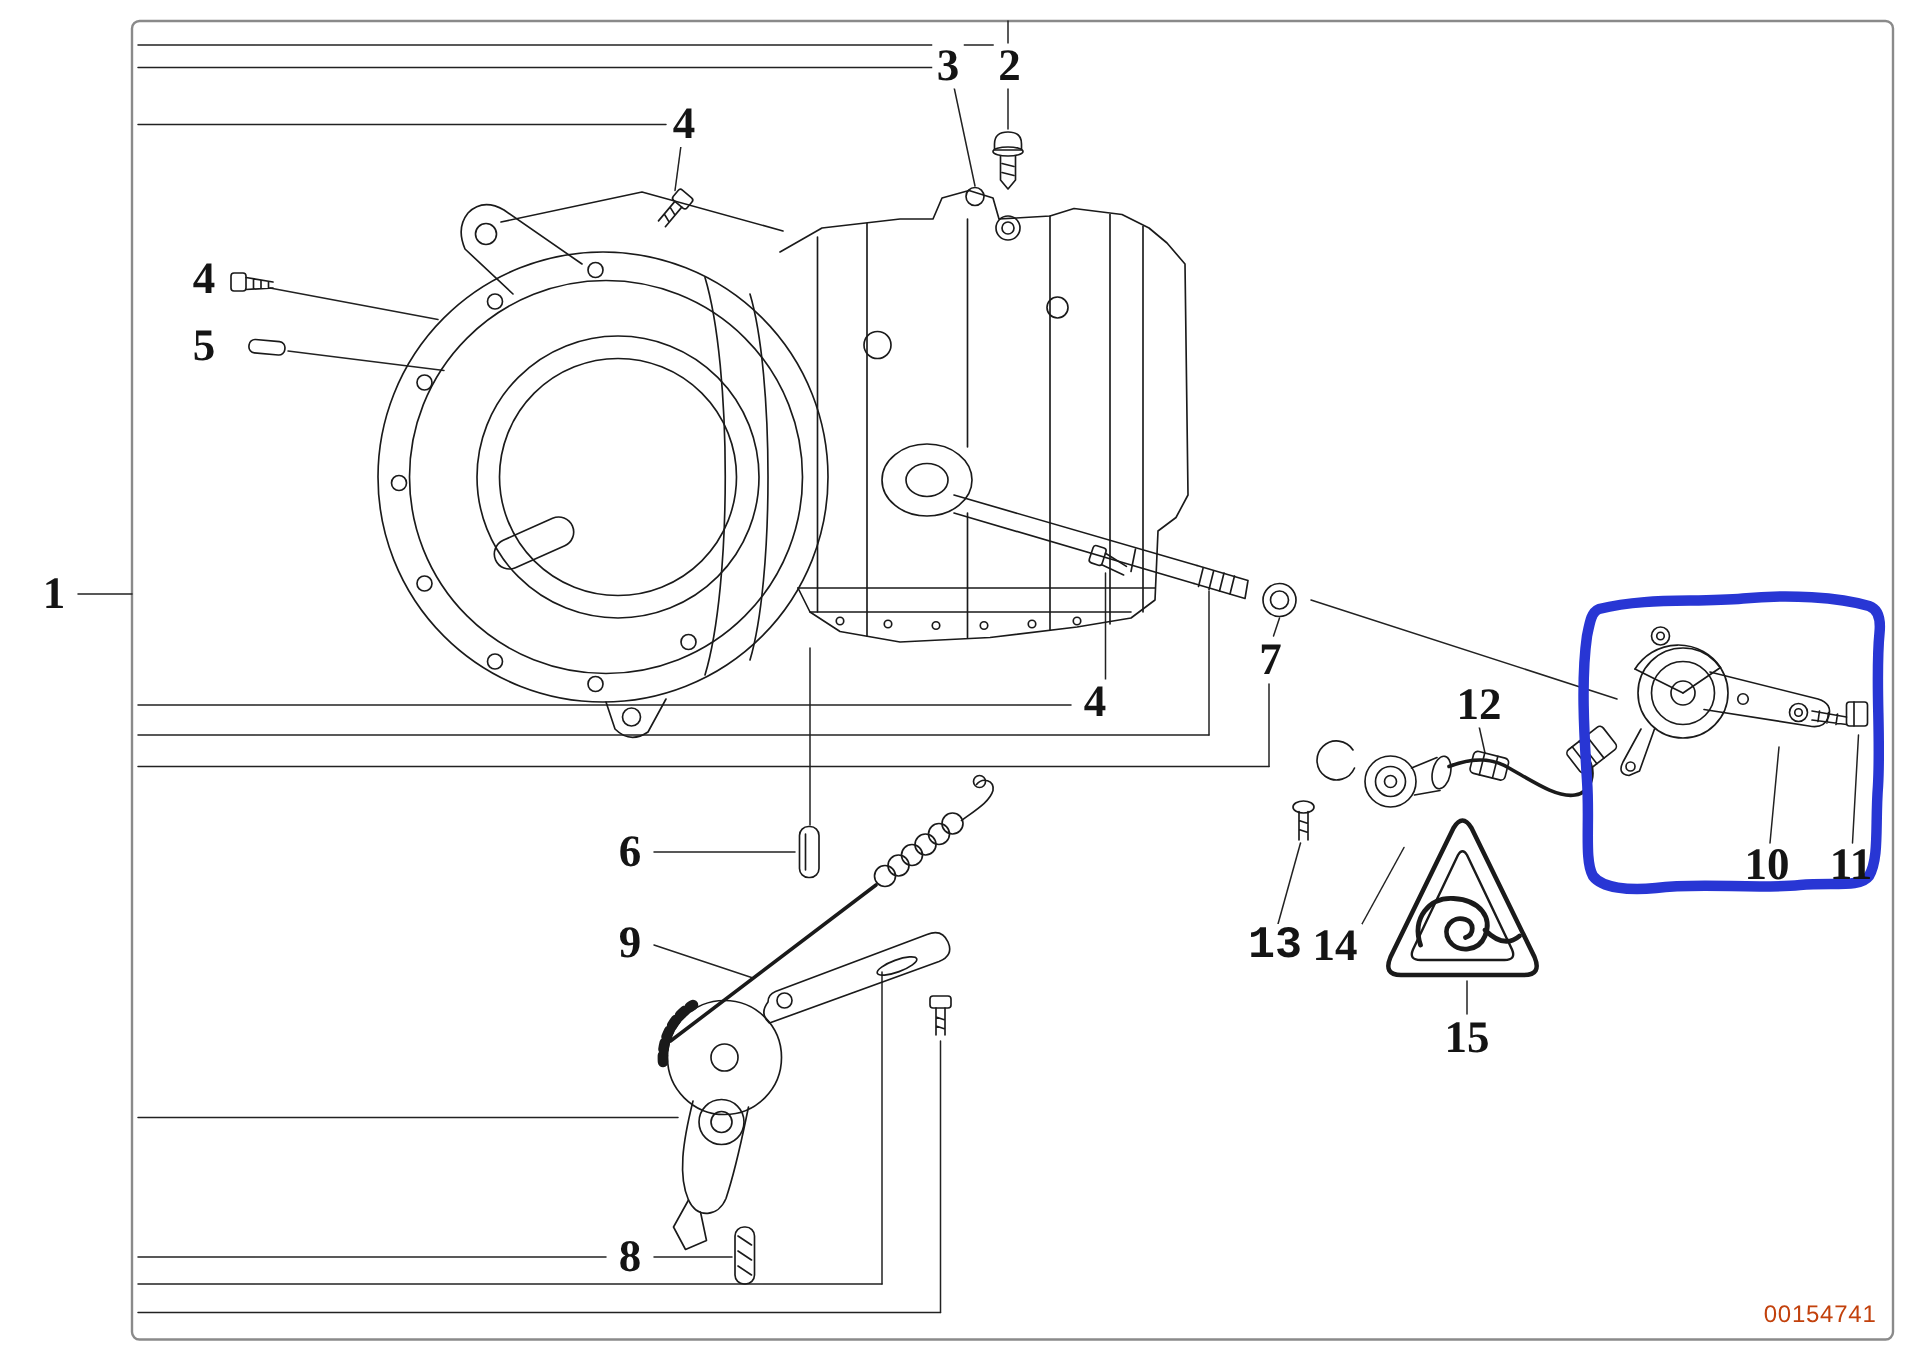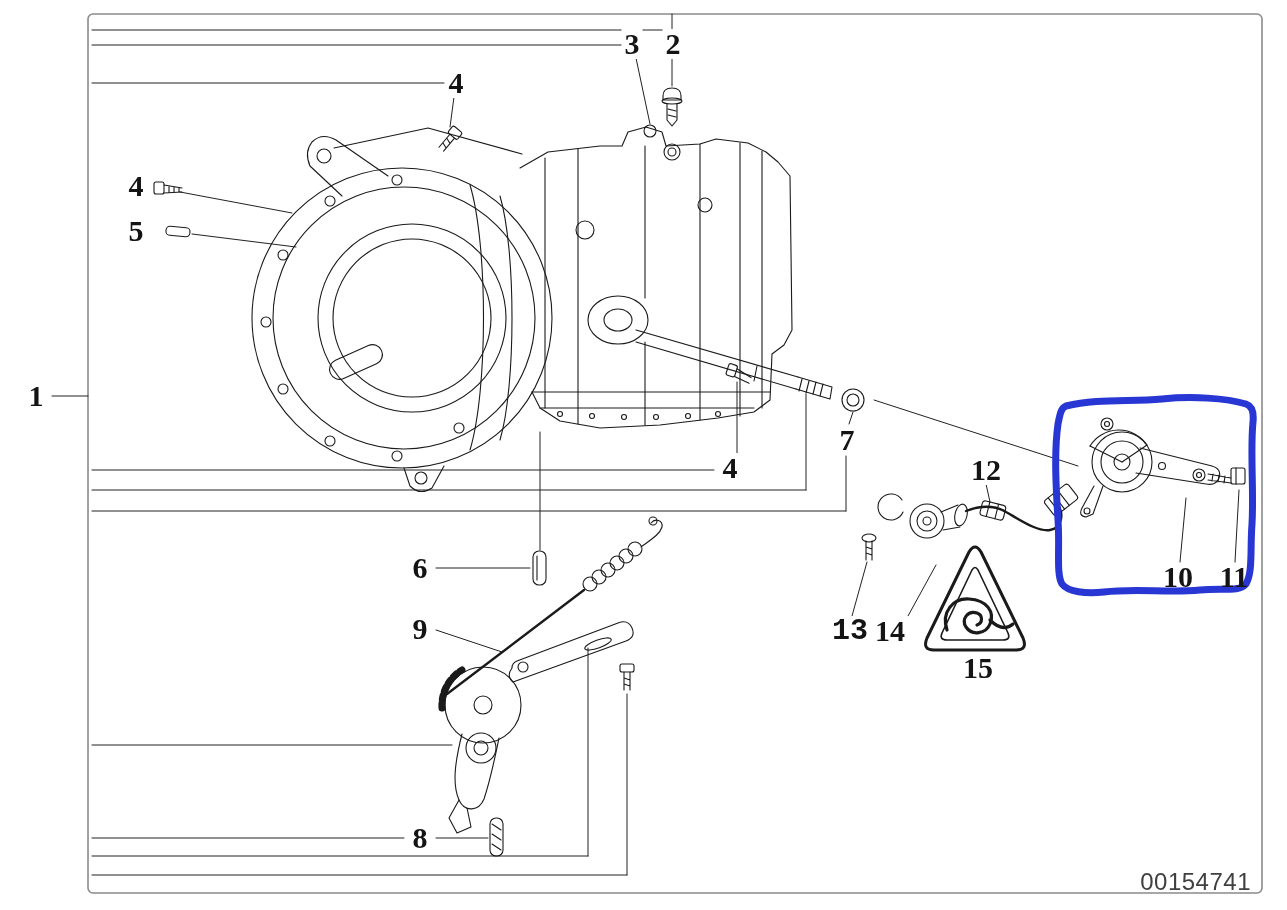--- a/index.html
+++ b/index.html
@@ -10,22 +10,22 @@
   svg.drawing { position:absolute; left:0; top:0; width:1287px; height:910px; }
   .callout {
     position:absolute; transform:translate(-50%,-50%);
     font-family:"Liberation Serif", serif; font-weight:700; font-size:30px;
     color:#141414; background:#ffffff; padding:0 3px; line-height:1;
     user-select:none;
   }
   .callout.no-bg { background:transparent; padding:0; }
   .part-number {
     position:absolute; top:868px; right:36px;
-    font-family:"Liberation Sans", sans-serif; font-size:24px;
-    color:#404040; letter-spacing:0.5px;
+    font-family:"Liberation Sans", sans-serif; font-size:16px;
+    color:#c2410c; letter-spacing:0.5px;
   }
 </style>
 </head>
 <body>
 
 <div class="stage">
 
   <svg class="drawing" viewBox="0 0 1287 910" xmlns="http://www.w3.org/2000/svg" fill="none" stroke-linecap="round" stroke-linejoin="round">
 
     <rect x="88" y="14" width="1174" height="879" rx="5" stroke="#8a8a8a" stroke-width="1.6"></rect>
@@ -251,17 +251,17 @@
   <div class="callout" style="left:730px; top:468px;">4</div>
   <div class="callout" style="left:420px; top:568px;">6</div>
   <div class="callout" style="left:847px; top:440px;">7</div>
   <div class="callout" style="left:420px; top:838px;">8</div>
   <div class="callout" style="left:420px; top:629px;">9</div>
   <div class="callout no-bg" style="left:1178px; top:577px;">10</div>
   <div class="callout no-bg" style="left:1234px; top:577px;">11</div>
   <div class="callout" style="left:986px; top:470px;text-align:right;">12</div>
   <div class="callout" style="left:850px; top:631px;font-family:Liberation Mono, monospace;">13</div>
   <div class="callout" style="left:890px; top:631px;">14</div>
-  <div class="callout" style="left:978px; top:668px;">15</div>
+  <div class="callout" style="left:978px; top:692px;">15</div>
 
   <div class="part-number">00154741</div>
 
 </div>
 
 </body></html>

